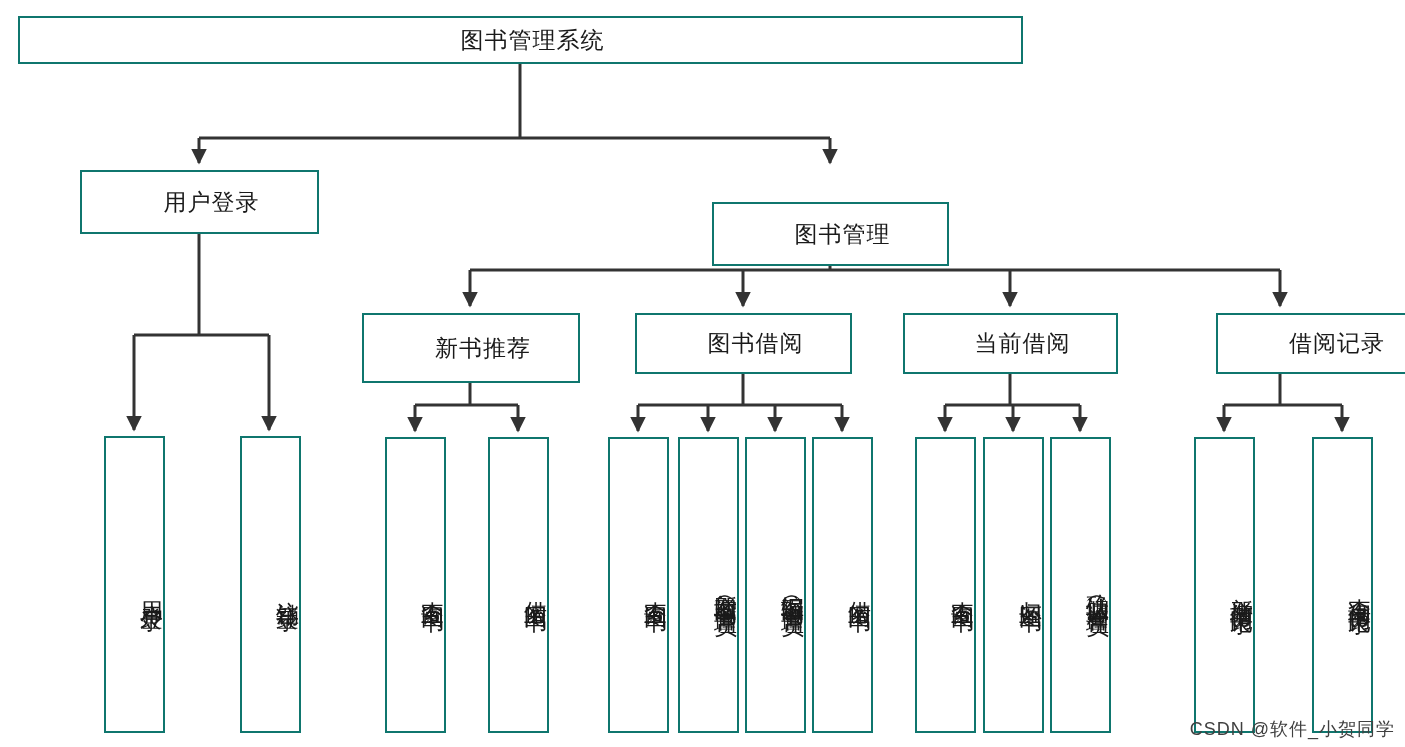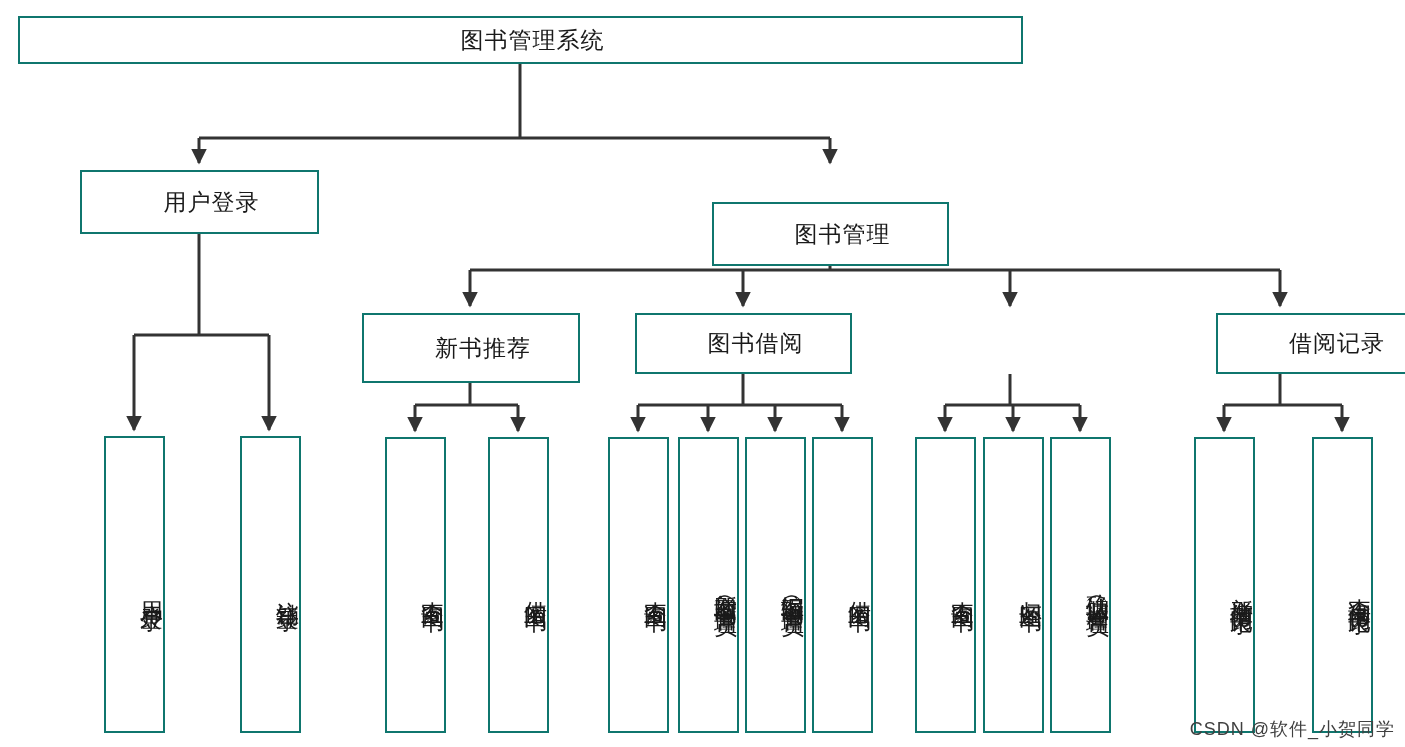--- a/index.html
+++ b/index.html
@@ -127,20 +127,23 @@
   <div class="node horiz" style="left:712px;top:170px;width:237px;height:64px;margin-top:32px;">
     <span>图书管理</span>
   </div>
 
   <div class="node horiz" style="left:362px;top:313px;width:218px;height:70px;">
     <span>新书推荐</span>
   </div>
   <div class="node horiz" style="left:635px;top:313px;width:217px;height:61px;">
     <span>图书借阅</span>
   </div>
+  <div class="node horiz" style="left:903px;top:313px;width:215px;height:61px;">
+    <span>当前借阅</span>
+  </div>
   <div class="node horiz" style="left:1172px;top:313px;width:218px;height:61px;margin-left:44px;">
     <span>借阅记录</span>
   </div>
 
   <div class="node vert" style="left:104px;top:436px;width:61px;height:297px;">
     <span class="vlabel">用户登录</span>
   </div>
   <div class="node vert" style="left:240px;top:436px;width:61px;height:297px;">
     <span class="vlabel">注销登录</span>
   </div>

